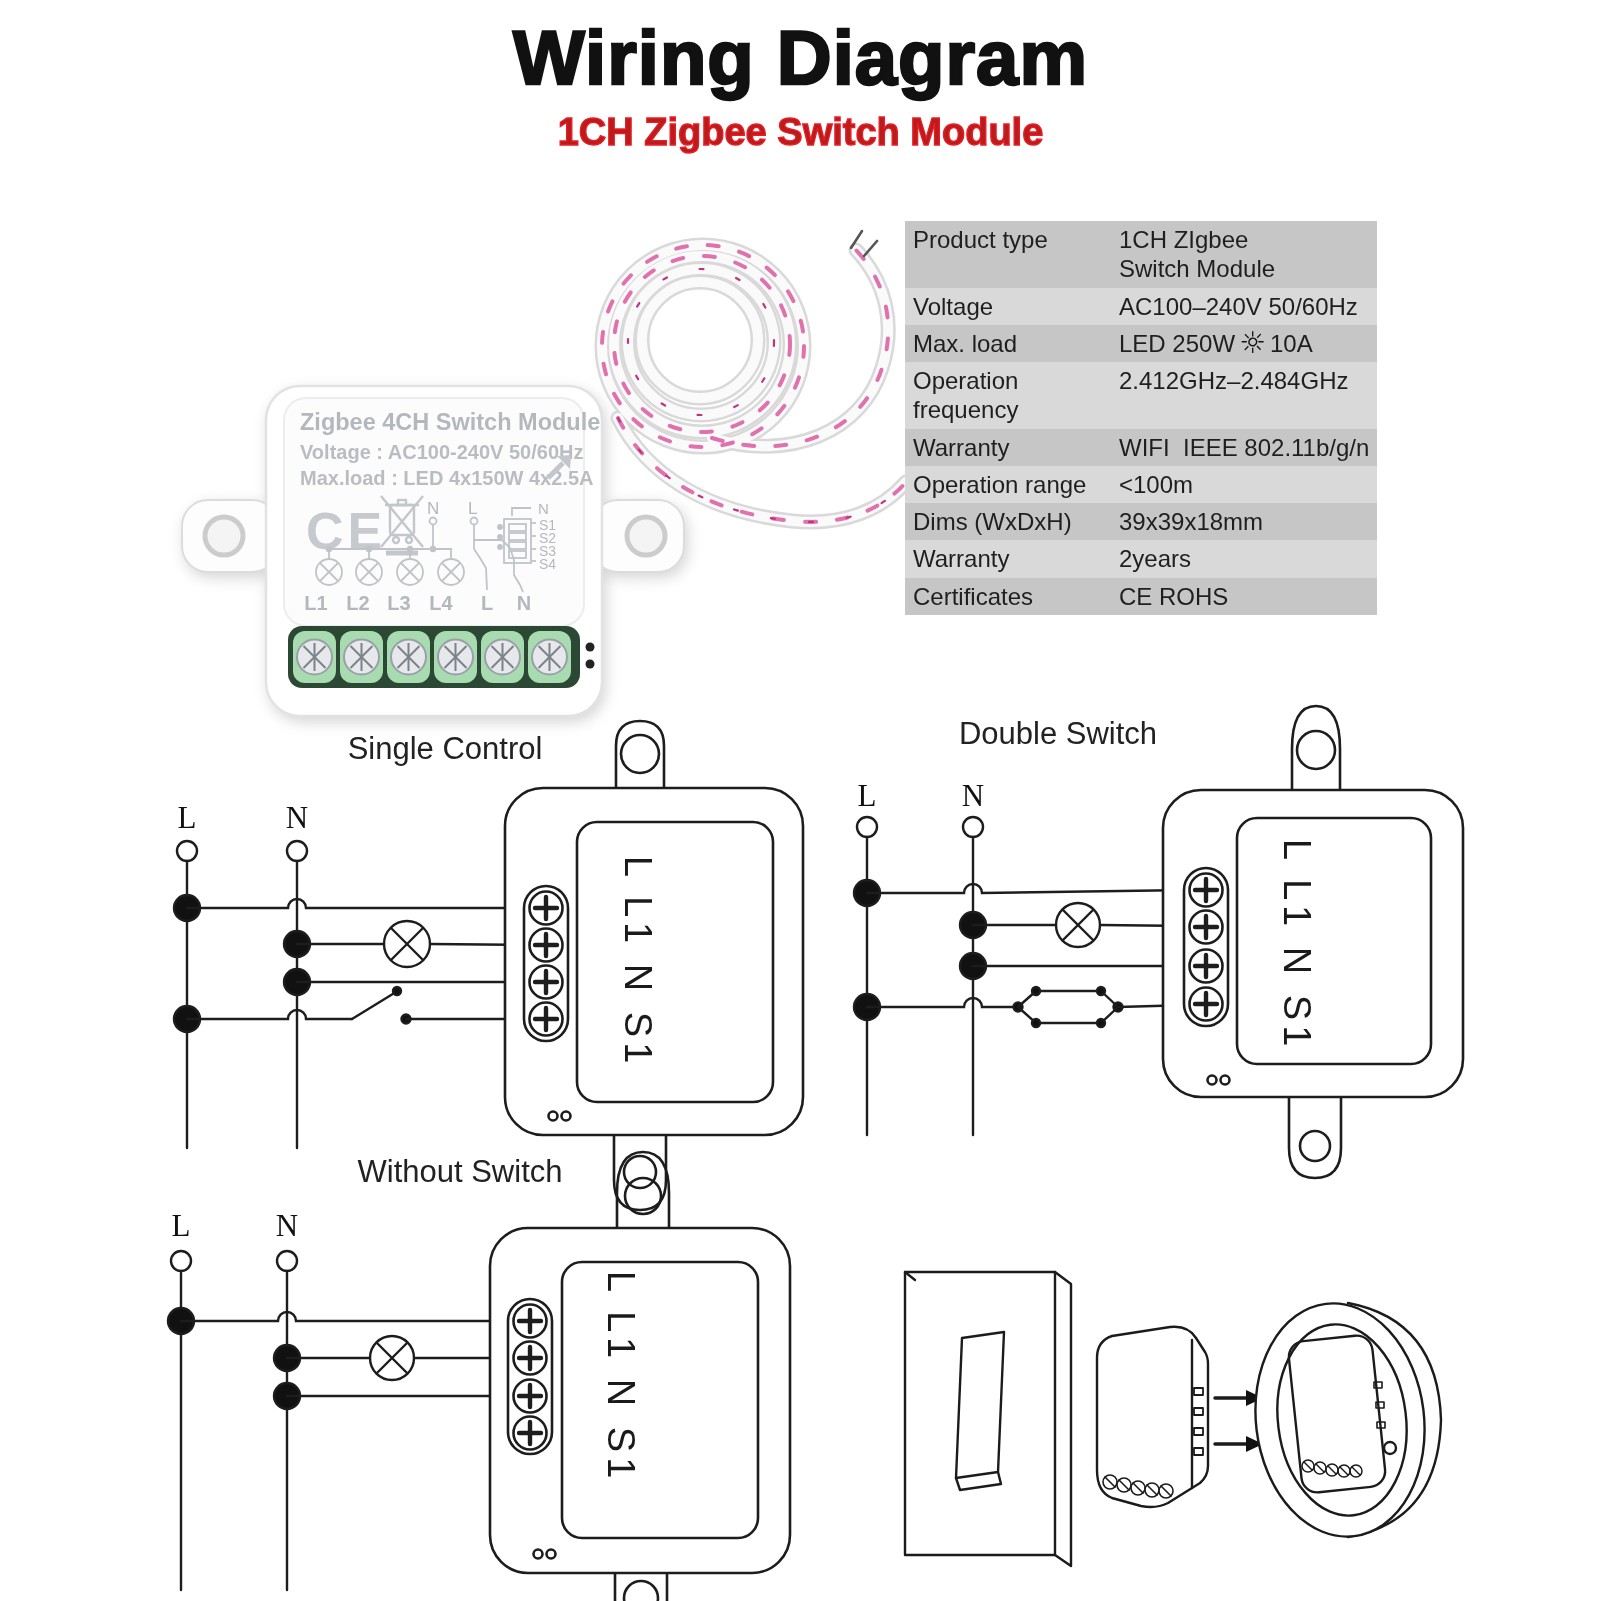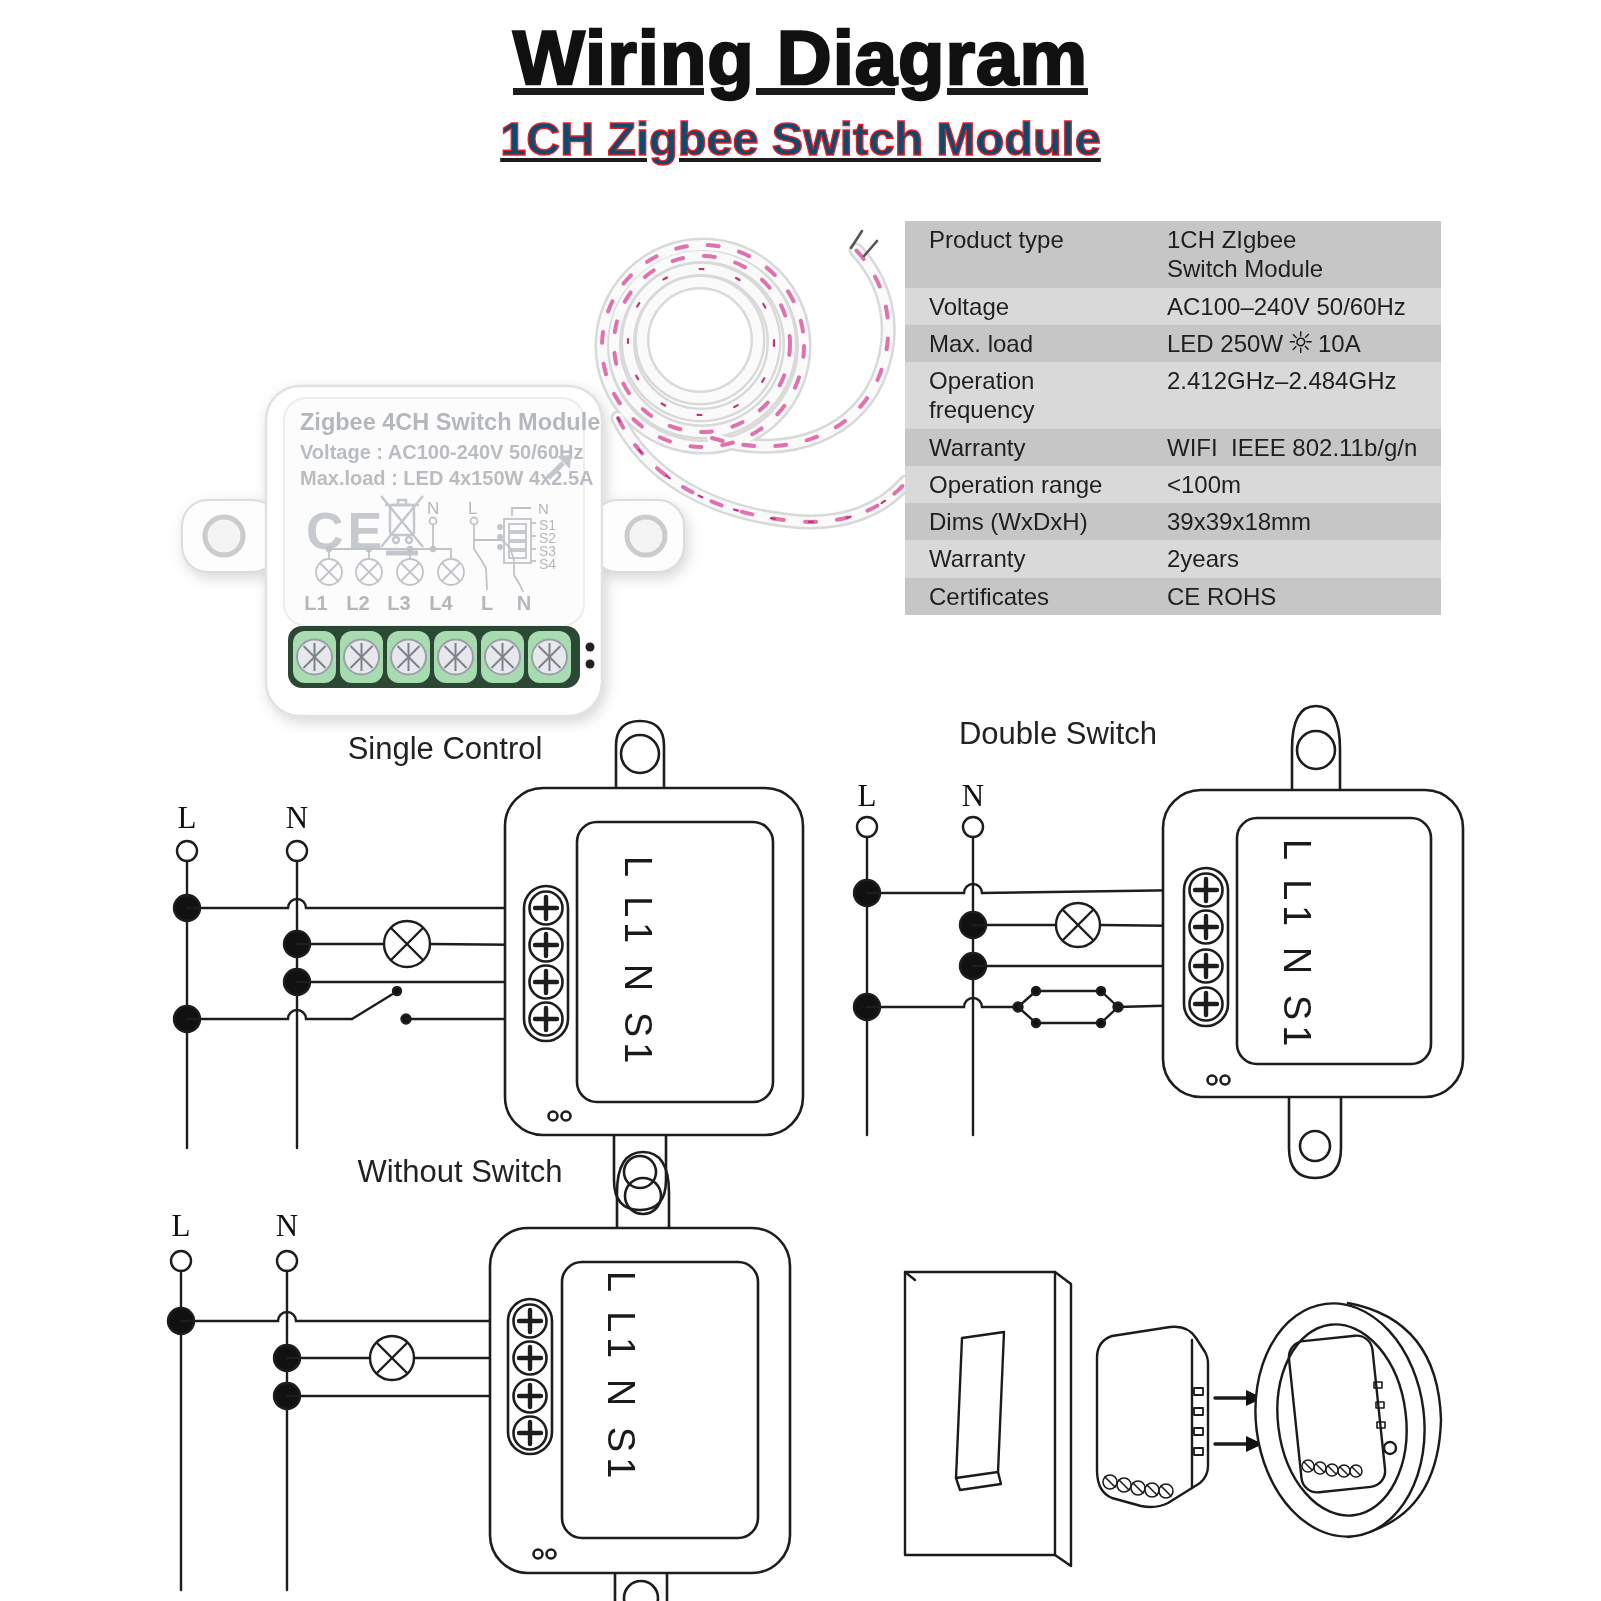--- a/index.html
+++ b/index.html
@@ -1,26 +1,26 @@
 <!DOCTYPE html>
 <html><head>
 <meta charset="utf-8">
 <style>
   html,body{margin:0;padding:0;background:#fff;}
   .page{position:relative;width:1601px;height:1601px;background:#fff;overflow:hidden;
         font-family:"Liberation Sans",sans-serif;color:#1c1c1c;}
   
-  .hdr{position:absolute;left:0;top:14px;width:100%;text-align:center;text-decoration:underline;}
+  .hdr{position:absolute;left:0;top:14px;width:100%;text-align:center;}
   .title{font-size:76px;font-weight:700;color:#111;letter-spacing:1px;-webkit-text-stroke:2.5px #111;}
-  .subtitle{margin-top:10px;font-size:47px;font-weight:700;color:#0c4a6e;-webkit-text-stroke:1.3px #ed1c24;}
+  .subtitle{margin-top:10px;font-size:38px;font-weight:700;color:#b91c1c;-webkit-text-stroke:1.3px #ed1c24;}
   
   .spec{position:absolute;left:878px;top:206px;width:490px;}
   .spec-hdr{font-size:27px;color:#3a3a3a;letter-spacing:1.5px;margin-left:2px;}
   table.spec-t{border-collapse:collapse;margin-left:27px;margin-top:15px;table-layout:fixed;width:440px;}
-  table.spec-t td{vertical-align:top;padding:4px 24px;font-size:24px;line-height:1.22;color:#1f1f1f;}
+  table.spec-t td{vertical-align:top;padding:4px 8px;font-size:24px;line-height:1.22;color:#1f1f1f;}
   table.spec-t td.lbl{width:190px;}
   table.spec-t td.val{width:250px;}
   table.spec-t td.val div{white-space:nowrap;}
   table.spec-t tr:nth-child(odd){background:#c6c6c6;}
   table.spec-t tr:nth-child(even){background:#d9d9d9;}
   .parts{display:flex;align-items:center;gap:4px;white-space:nowrap;}
   .sun{font-family:"DejaVu Sans",sans-serif;font-size:30px;line-height:24px;color:#111;}
   svg{position:absolute;overflow:visible;}
   svg text{font-family:"Liberation Sans",sans-serif;}
   .serif{font-family:"Liberation Serif",serif;}

